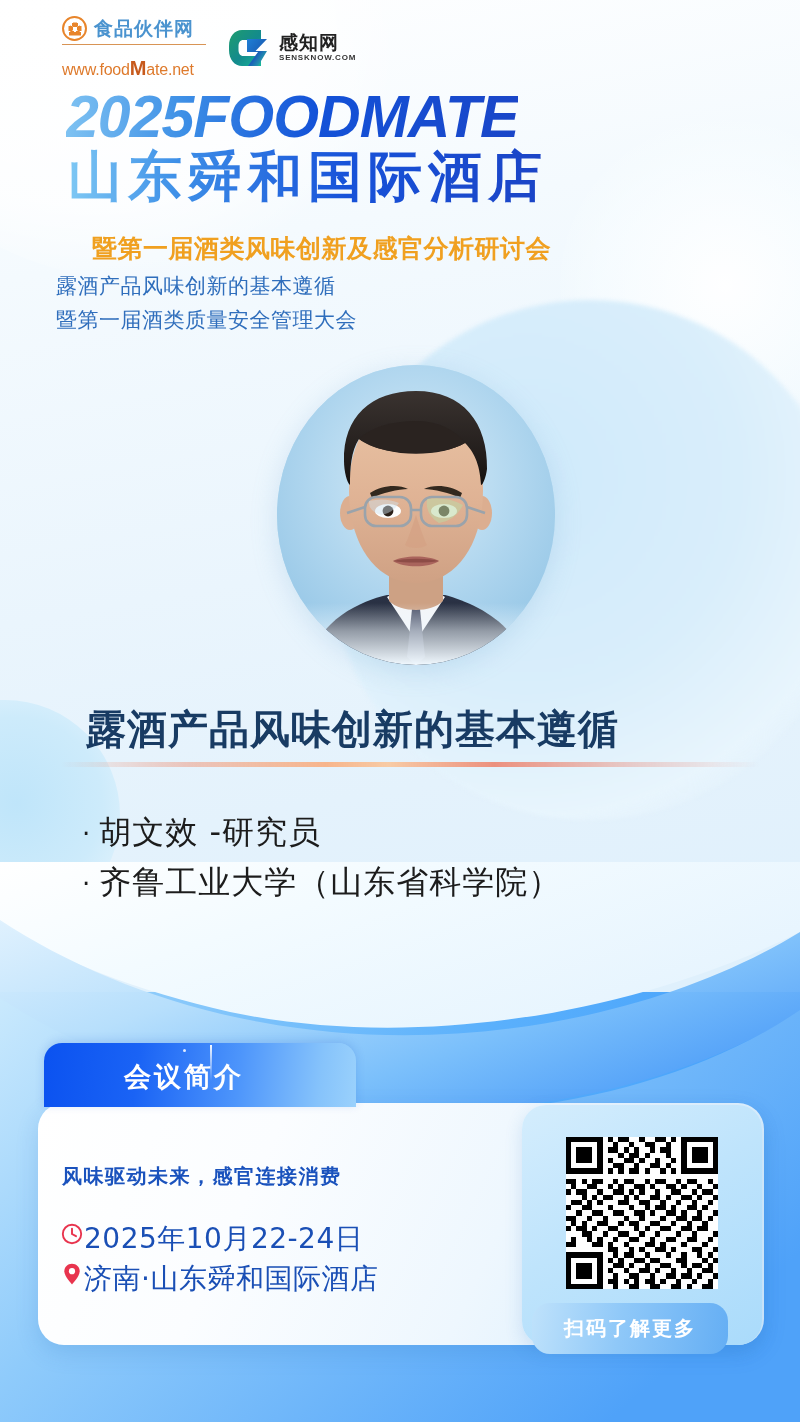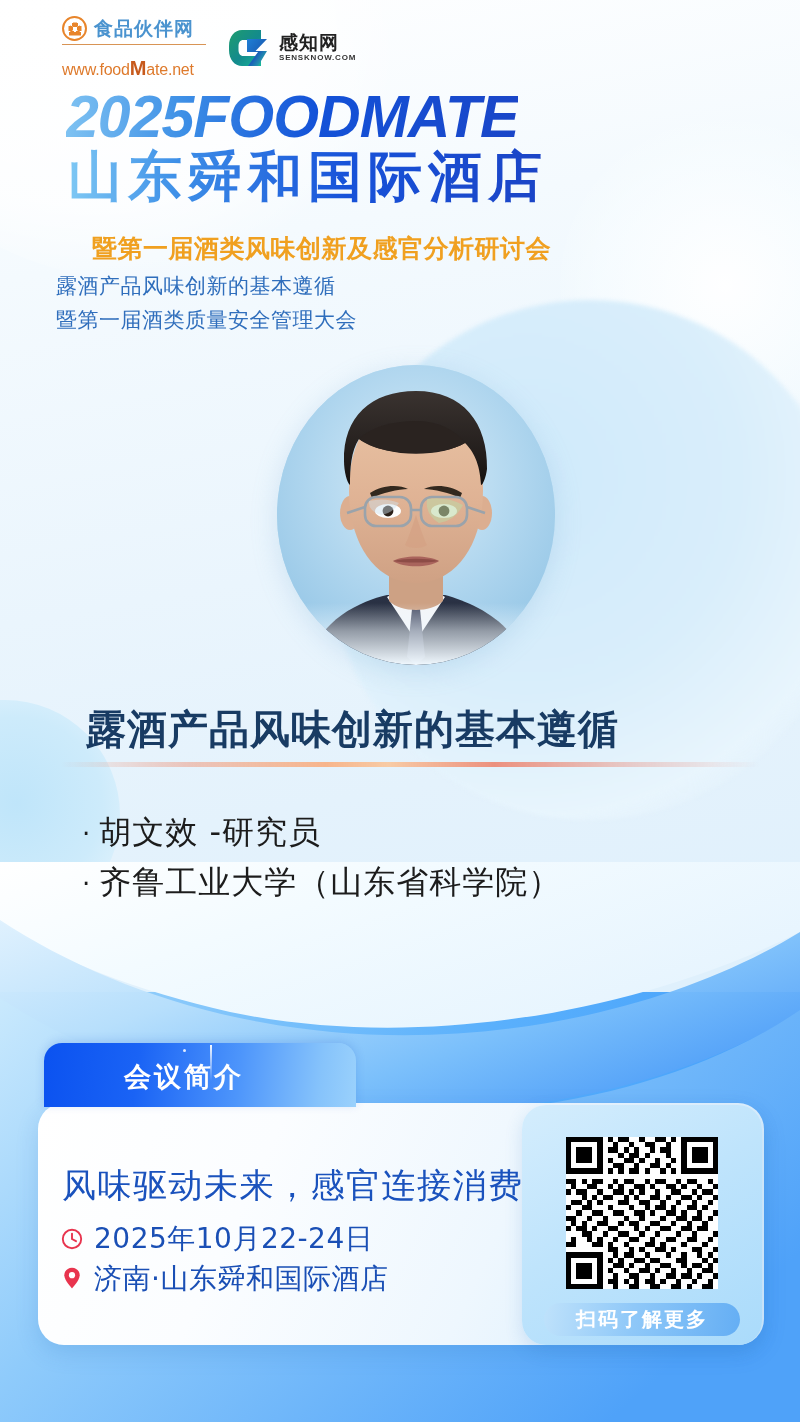--- a/index.html
+++ b/index.html
@@ -158,40 +158,40 @@
 
   
   .info-card {
     position:absolute; left:38px; top:1103px; width:726px; height:242px; z-index:6;
     border-radius:26px;
     background:linear-gradient(115deg,#ffffff 0%,#fbfdff 30%,#eef7fe 62%,#dceffd 88%,#d4ebfd 100%);
     box-shadow:0 8px 22px rgba(40,110,190,.18);
   }
   .headline {
     position:absolute; left:62px; top:1163px; z-index:8;
-    font-size:34px; font-weight:400; color:#1a52bd; letter-spacing:1.5px;
+    font-size:20px; font-weight:700; color:#1a52bd; letter-spacing:1.5px;
     font-family:"DejaVu Sans","Liberation Sans",sans-serif;
   }
   .meta { position:absolute; left:60px; top:1222px; z-index:8; }
-  .meta-row { display:flex; align-items:center; gap:10px; margin-bottom:6px; }
+  .meta-row { display:flex; margin-bottom:6px; }
   .meta-ico { width:24px; height:24px; flex:none; }
   .meta-txt { font-size:28px; color:#1a4fb5; letter-spacing:.5px; line-height:1.2;
               font-family:"DejaVu Sans","Liberation Sans",sans-serif; }
 
   
   .qr-panel {
     position:absolute; left:522px; top:1105px; width:240px; height:240px; z-index:9;
     border-radius:24px;
     background:linear-gradient(150deg,#d4edfd 0%,#bfe4fc 45%,#aadbfb 100%);
     box-shadow:0 6px 18px rgba(40,110,190,.16);
   }
   .qr-img { position:absolute; left:44px; top:32px; width:152px; height:152px; background:#fff; }
   .qr-img svg{ display:block; width:152px; height:152px; }
   .qr-btn {
-    position:absolute; left:22px; top:198px; width:196px; height:33px; border-radius:18px;
+    position:absolute; left:10px; top:198px; width:196px; height:51px; border-radius:18px;
     background:linear-gradient(100deg,#bfe2fb 0%,#8fc8f8 45%,#64aef4 100%);
     display:flex; align-items:center; justify-content:center;
   }
   .qr-btn span{ font-size:20px; font-weight:600; color:#ffffff; letter-spacing:2px;
                 font-family:"DejaVu Sans","Liberation Sans",sans-serif; }
 </style>
 </head>
 <body>
 
 <div class="poster">

